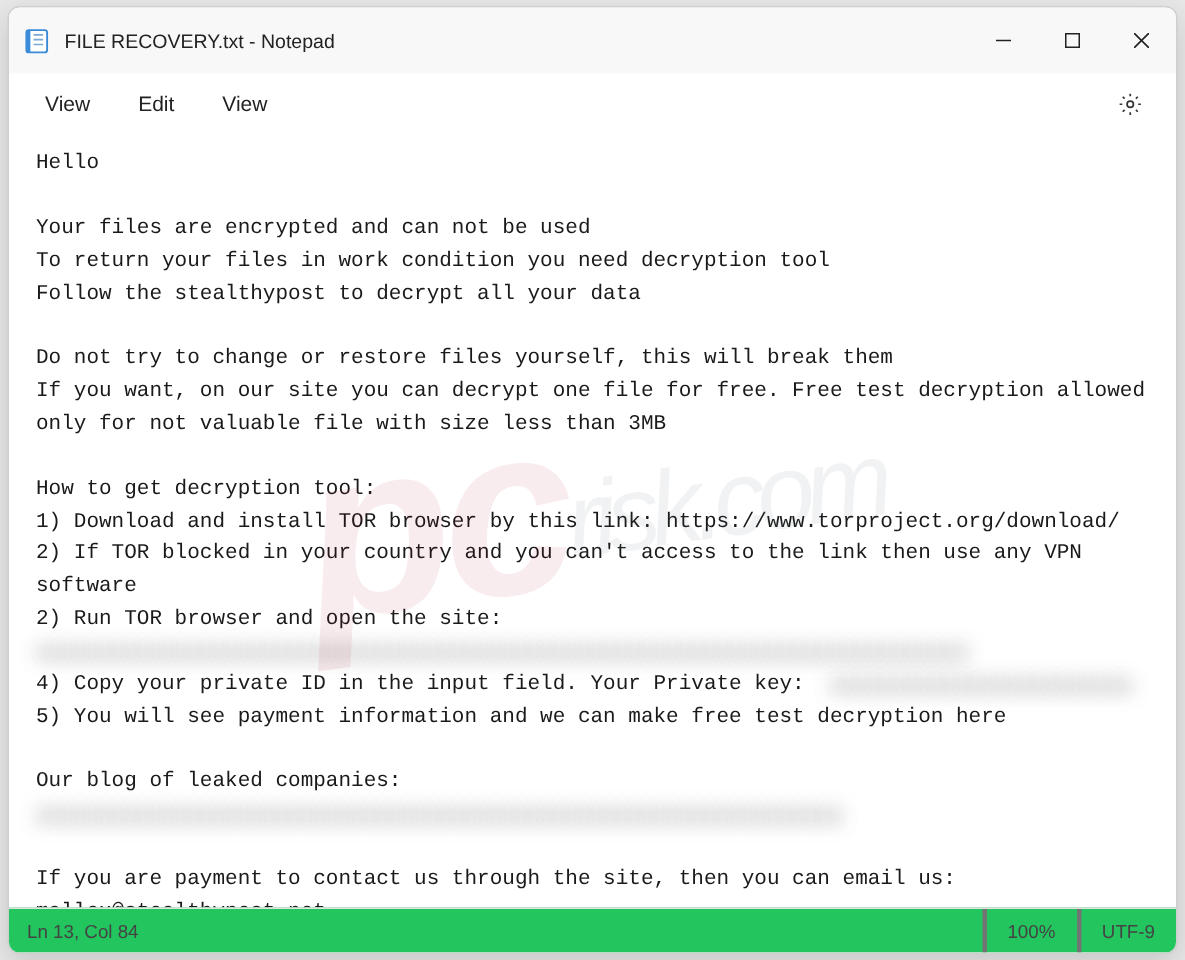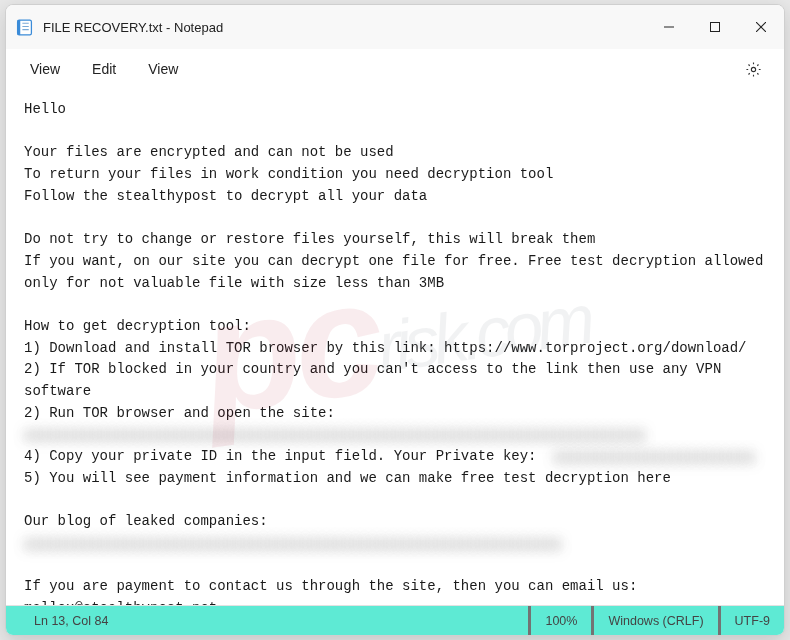--- a/index.html
+++ b/index.html
@@ -86,28 +86,28 @@
     padding: 10px 16px 6px 18px;
     font-family: Consolas, "Courier New", monospace;
     font-size: 14px;
     line-height: 1.55;
     color: #1a1a1a;
     white-space: pre-wrap;
     word-break: break-word;
   }
   .statusbar {
     height: 30px;
-    background: #5eead4;
+    background: #22c55e;
     border-top: 1px solid #e2e2e2;
     display: flex;
     align-items: center;
     font-size: 12.5px;
     color: #444;
     flex-shrink: 0;
-    padding-left: 28px;
+    padding-left: 12px;
   }
   .status-cell {
     height: 100%;
     display: flex;
     align-items: center;
     padding: 0 14px;
     border-left: 3px solid #737373;
   }
   .status-cursor { border-left: none; padding-left: 0; flex: 0 0 auto;}
   .status-gap { flex: 1; }
@@ -205,21 +205,20 @@
 
 <span>If you are payment to contact us through the site, then you can email us:</span>
 <span>mallox@stealthypost.net</span>
 
 </div>
 
   <div class="statusbar">
     <div class="status-cell status-cursor">Ln 13, Col 84</div>
     <div class="status-gap"></div>
     <div class="status-cell">100%</div>
-    <div class="status-cell">Windows (CRLF)</div>
     <div class="status-cell">UTF-9</div>
   </div>
 
 </div>
 
 <div class="watermark">
   <span class="pc">pc</span><span class="rest">risk.com</span>
 </div>
 
 </body></html>

